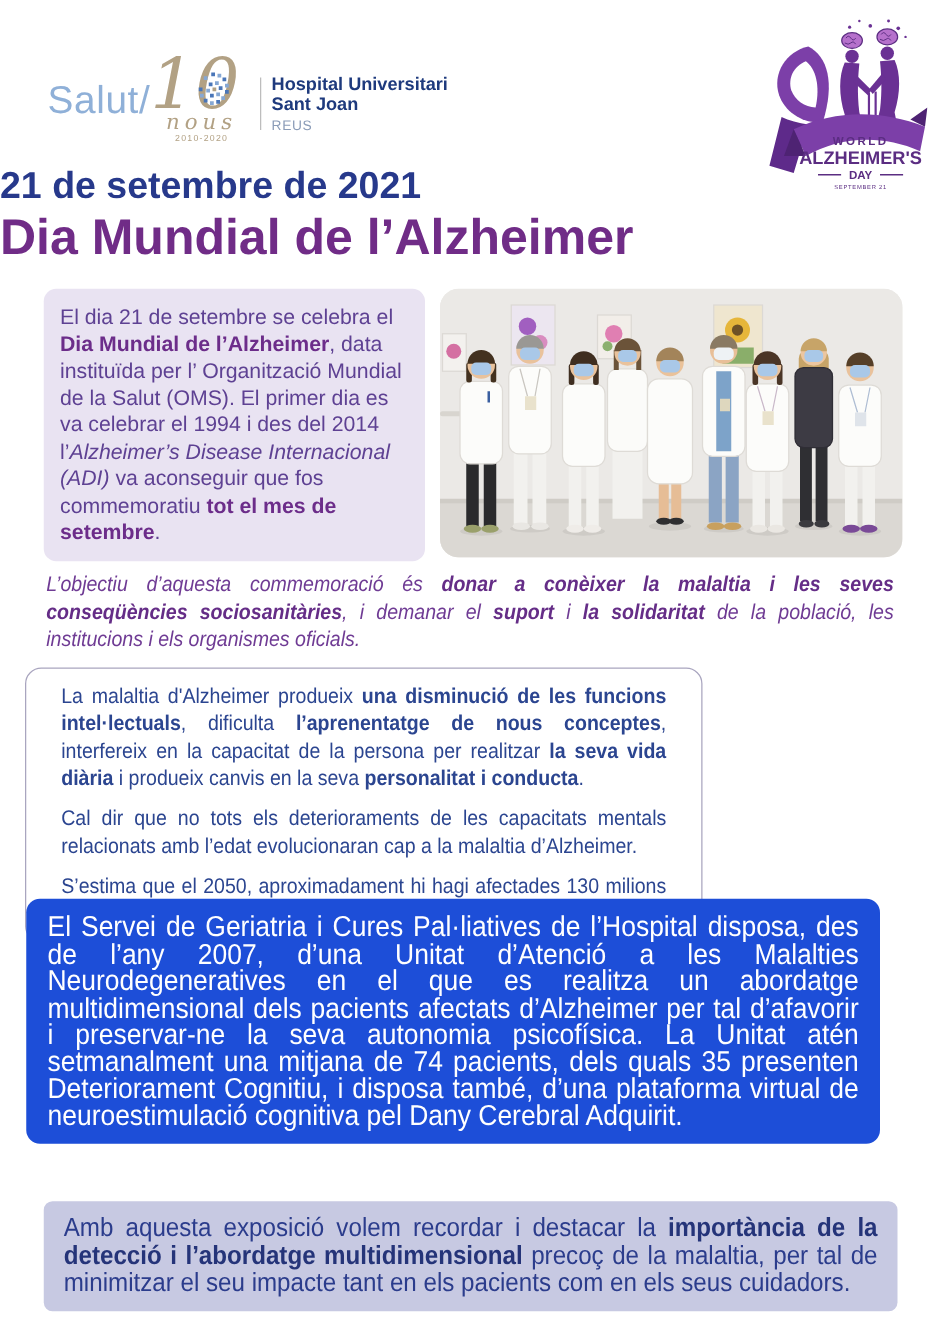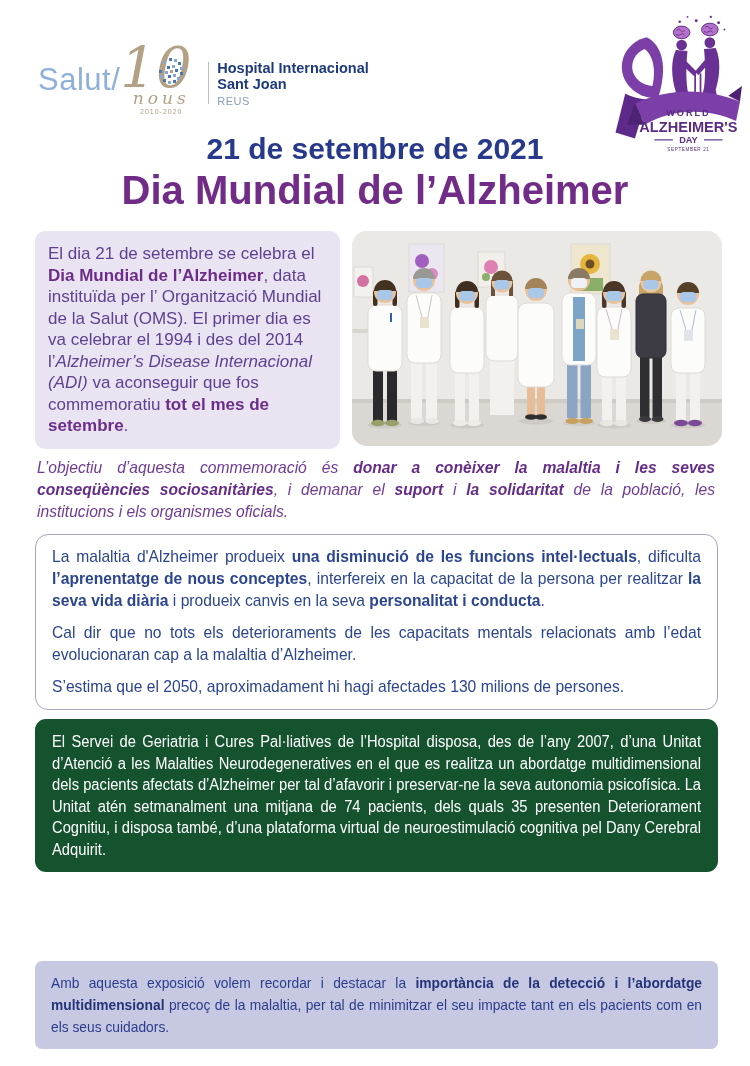--- a/index.html
+++ b/index.html
@@ -21,57 +21,57 @@
   .years{font-size:7px;color:#b2a184;text-align:center;letter-spacing:1px;}
   .logo-divider{width:1px;height:42px;background:#bdbdbd;margin:22px 8px 0 4px;}
   .hospital{margin-top:20px;}
   .hosp-line{font-size:14.5px;font-weight:bold;color:#1e3a7d;line-height:1.12;}
   .hosp-city{font-size:11px;color:#8b9cb8;margin-top:3px;letter-spacing:.5px;}
 
   
   .wad{position:absolute;right:8px;top:12px;}
 
   
-  .title-block{position:absolute;left:0;right:0;top:132px;text-align:center;}
+  .title-block{position:absolute;left:0;right:0;top:132px;text-align:left;}
   .title-date{font-size:30px;font-weight:bold;color:#27398b;line-height:1.1;}
   .title-main{font-size:40px;font-weight:bold;color:#702c87;line-height:1.1;margin-top:3px;}
 
   
   .intro-row{position:absolute;left:35px;top:231px;width:687px;display:flex;gap:12px;}
   .intro-box{box-sizing:border-box;width:332px;min-height:209px;background:#e9e3f2;
              border-radius:10px;padding:12px 13px;color:#5e4193;
              font-size:17px;line-height:21.5px;}
   .intro-box .b{color:#6c2d8a;}
   .photo-wrap{width:370px;height:215px;border-radius:15px;overflow:hidden;flex:none;
               background:#ebe9e6;}
 
   
   .cond{transform:scaleX(.92);transform-origin:0 0;width:108.7%;}
 
   
   .objective{position:absolute;left:37px;top:457px;width:678px;
              font-size:17px;line-height:22px;color:#6f3b94;text-align:justify;font-style:italic;}
   .objective .b{color:#652d87;}
 
-  .disease-box{box-sizing:border-box;position:absolute;left:35px;top:534px;width:683px;
-               border:1.5px solid #a9a5bf;border-radius:13px;padding:11px 16px;
+  .disease-box{box-sizing:border-box;position:absolute;left:20px;top:534px;width:542px;
+               border:1.5px solid #a9a5bf;border-radius:13px;padding:11px 28px;
                color:#2b4590;font-size:17px;line-height:22px;text-align:justify;}
   .disease-box p{margin:0;}
   .disease-box p + p{margin-top:10px;}
 
-  .service-box{box-sizing:border-box;position:absolute;left:35px;top:719px;width:683px;
-               background:#14532d;border-radius:11px;padding:12px 17px;color:#ffffff;
-               font-size:16px;line-height:21.5px;text-align:justify;}
+  .service-box{box-sizing:border-box;position:absolute;left:21px;top:719px;width:683px;
+               background:#1d4ed8;border-radius:11px;padding:12px 17px;color:#ffffff;
+               font-size:23px;line-height:21.5px;text-align:justify;}
 
   .team{position:absolute;left:37px;top:877px;width:678px;
         font-size:17px;line-height:22.5px;color:#6f3b94;text-align:justify;}
 
   .closing-box{box-sizing:border-box;position:absolute;left:35px;top:961px;width:683px;
                background:#c7c9e2;border-radius:7px;padding:11px 16px;color:#2b3c8c;
-               font-size:15px;line-height:22px;text-align:justify;}
+               font-size:21px;line-height:22px;text-align:justify;}
   .closing-box .b{color:#253479;}
 </style>
 </head>
 <body>
 
 <div class="page">
 
   <div class="logo-left">
     <div class="salut">Salut/</div>
     <div class="ten-anys">
@@ -98,21 +98,21 @@
             <rect x="7" y="14" width="3" height="3" fill="#86a8d4"></rect>
           <rect x="10" y="18" width="3" height="3" fill="#4a76b8"></rect>
             <rect x="15" y="17" width="3" height="3" fill="#86a8d4"></rect>
         </g>
       </svg>
       <div class="anys">nous</div>
       <div class="years">2010-2020</div>
     </div>
     <div class="logo-divider"></div>
     <div class="hospital">
-      <div class="hosp-line">Hospital Internacional</div>
+      <div class="hosp-line">Hospital Universitari</div>
       <div class="hosp-line">Sant Joan</div>
       <div class="hosp-city">REUS</div>
     </div>
   </div>
 
   <svg class="wad" width="146" height="141" viewBox="0 0 150 145">
 
     <g fill="#6a3194">
       <circle cx="86" cy="10" r="1.3"></circle>
         <circle cx="94" cy="5" r="1"></circle>

